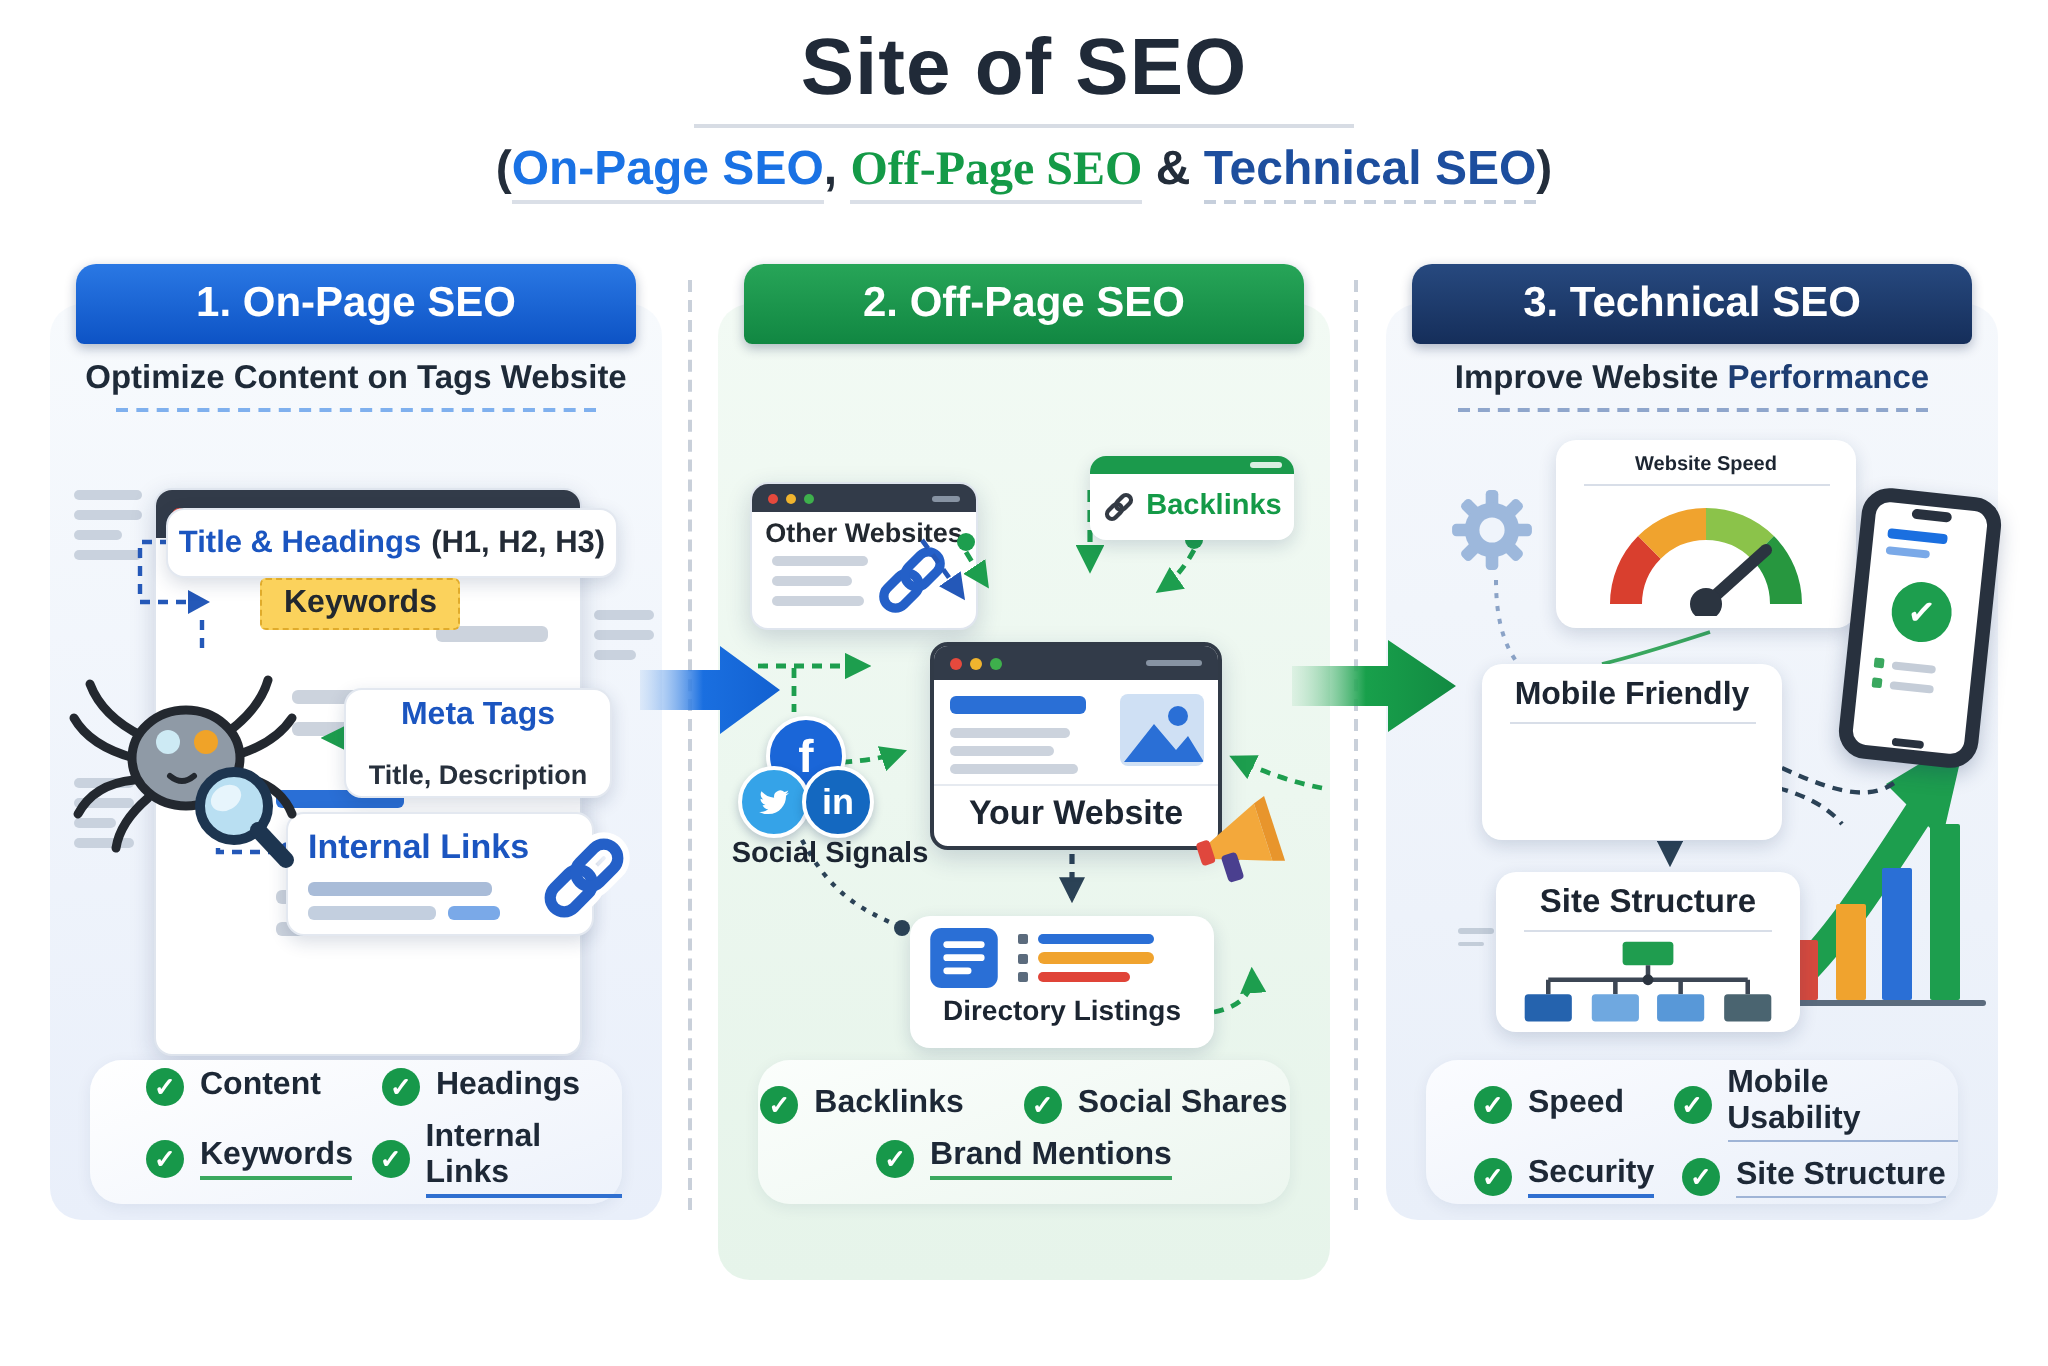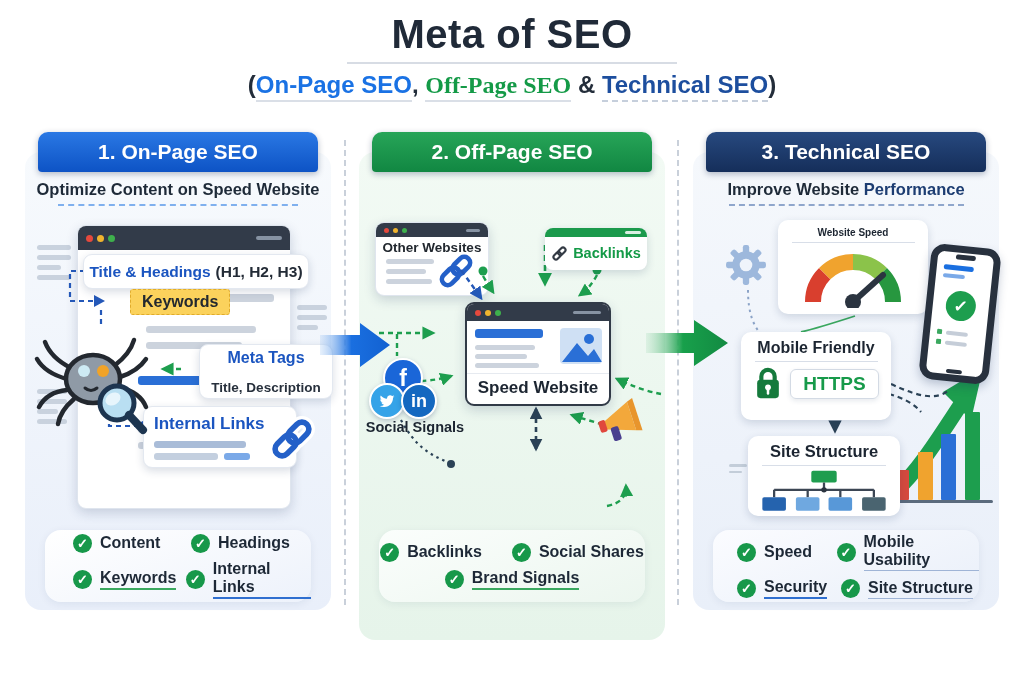--- a/index.html
+++ b/index.html
@@ -37,21 +37,21 @@
   .col-subtitle b{font-weight:800;}
   .col2 .col-subtitle b{color:#149a47;}
   .dash{margin:5px auto 0;width:240px;border-top:2px dashed #7fb0ee;height:0;}
   .col2 .dash{border-color:#6fc08f;width:225px;}
   .col3 .dash{border-color:#8fa6cc;width:235px;}
 
   
   .illus{position:absolute;inset:0;z-index:2;}
   .connector-svg{position:absolute;inset:0;z-index:3;pointer-events:none;}
   .browser{position:absolute;background:#fff;border-radius:9px;border:1px solid #dfe5ee;
-      box-shadow:0 4px 12px rgba(20,45,90,.18);overflow:hidden;z-index:2;}
+      box-shadow:0 4px 12px rgba(20,45,90,.18);overflow:hidden;z-index:2;margin-top:19px;}
   .bbar{background:#323b49;display:flex;align-items:center;gap:4px;padding:0 8px;}
   .dot{width:7px;height:7px;border-radius:50%;}
   .dot.r{background:#e5493d;} .dot.y{background:#f0b42e;} .dot.g{background:#3eb04c;}
   .bmenu{margin-left:auto;width:26px;height:4px;border-radius:2px;background:#8793a3;}
   .skl{position:absolute;background:#ccd3dd;border-radius:3px;}
   .skl.blue{background:#2a6fd6;} .skl.lblue{background:#7aa9e8;}
   .label-card{position:absolute;background:#fff;border:1px solid #e3e8f0;border-radius:9px;
       box-shadow:0 3px 9px rgba(20,45,90,.16);z-index:4;display:flex;align-items:center;justify-content:center;}
   .blue-bold{color:#1b55c0;font-weight:800;}
   .dark{color:#232b36;font-weight:700;}
@@ -74,21 +74,21 @@
   .u-blue{border-bottom:2.5px solid #2f6fd0;padding-bottom:1px;}
   .u-grey{border-bottom:1.5px solid #9fb4d6;padding-bottom:1px;}
 
   
   .b1{left:52px;top:93px;width:212px;height:282px;}
   .b1 .bbar{height:24px;}
   .lc-title{left:58px;top:122px;width:224px;height:33px;font-size:15.5px;gap:5px;}
   .kw-highlight{position:absolute;left:105px;top:157px;padding:3px 11px;background:#fbd25c;
       border:1px dashed #e0ab2b;border-radius:3px;font-size:16px;font-weight:800;color:#22282f;z-index:4;}
   .spider{position:absolute;left:8px;top:190px;width:122px;height:116px;z-index:5;}
-  .lc-meta{left:174px;top:212px;width:132px;height:53px;flex-direction:column;gap:13px;}
+  .lc-meta{left:147px;top:212px;width:132px;height:53px;flex-direction:column;gap:13px;}
   .lc-meta .blue-bold{font-size:16px;}
   .lc-meta .sub{font-size:13.5px;color:#27303c;font-weight:600;}
   .lc-int{left:118px;top:274px;width:154px;height:62px;flex-direction:column;align-items:flex-start;
       padding:6px 10px;box-sizing:border-box;}
   .lc-int .blue-bold{font-size:17px;}
   .chain-badge{position:absolute;right:-20px;top:8px;width:48px;height:48px;z-index:5;}
 
   
   .b-ow{left:16px;top:90px;width:112px;height:72px;}
   .b-ow .bbar{height:14px;} .b-ow .dot{width:5px;height:5px;}
@@ -162,40 +162,40 @@
   .sep{position:absolute;top:140px;height:465px;border-left:2px dashed #c9d0da;z-index:0;}
   .sep1{left:344px;} .sep2{left:677px;}
   .flow-arrow{position:absolute;z-index:6;}
   .fa-blue{left:320px;top:319px;}
   .fa-green{left:646px;top:315px;}
 </style>
 </head>
 <body>
 
 <div class="page-header">
-  <h1 class="page-title">Meta of SEO</h1>
+  <h1 class="page-title">Site of SEO</h1>
   <div class="title-underline"></div>
   <div class="page-subtitle">
     <span class="sub-punct">(</span><span class="sub-onpage">On-Page SEO</span><span class="sub-punct">,</span>
     <span class="sub-offpage">Off-Page SEO</span>
     <span class="sub-punct">&amp;</span>
     <span class="sub-technical">Technical SEO</span><span class="sub-punct">)</span>
   </div>
 </div>
 
 <div class="sep sep1"></div>
 <div class="sep sep2"></div>
 
 <div class="column col1">
   <div class="col-body"></div>
   <div class="col-header">
     <span>1. On-Page SEO</span>
   </div>
   <div class="col-subtitle">
-    <span>Optimize Content on Speed Website</span>
+    <span>Optimize Content on Tags Website</span>
     <div class="dash"></div>
   </div>
 
   <div class="illus">
     <svg class="connector-svg" width="306" height="478" viewBox="0 0 306 478">
       <defs>
         <marker id="mkGreenL" viewBox="0 0 10 10" refX="8" refY="5" markerWidth="5.5" markerHeight="5.5" orient="auto">
             <path d="M0,0 L10,5 L0,10 z" fill="#1d9e4e"></path>
           </marker>
       </defs>
@@ -414,36 +414,61 @@
         <div class="skl" style="left:8px;top:24px;width:60px;height:5px;"></div>
         <div class="skl" style="left:8px;top:33px;width:52px;height:5px;"></div>
         <div class="skl" style="left:8px;top:42px;width:64px;height:5px;"></div>
         <div class="yw-img">
           <svg viewBox="0 0 42 36" width="42" height="36">
             <circle cx="29" cy="11" r="5" fill="#2a6fd6"></circle>
             <polygon points="2,34 17,15 28,28 34,21 42,34" fill="#2a6fd6"></polygon>
           </svg>
         </div>
       </div>
-      <div class="yw-label">Speed Website</div>
+      <div class="yw-label">Your Website</div>
     </div>
 
     <div class="soc soc-fb">
         <span>f</span>
       </div>
     <div class="soc soc-tw">
       <svg viewBox="0 0 24 24" width="18" height="18" fill="#ffffff">
         <path d="M22 5.9c-.7.3-1.5.6-2.3.7.8-.5 1.5-1.3 1.8-2.2-.8.5-1.7.8-2.6 1A4.1 4.1 0 0 0 12 8.2c0 .3 0 .6.1.9-3.4-.2-6.4-1.8-8.4-4.3-.4.6-.6 1.3-.6 2.1 0 1.4.7 2.7 1.8 3.4-.7 0-1.3-.2-1.9-.5v.1c0 2 1.4 3.6 3.3 4-.3.1-.7.2-1.1.2l-.8-.1c.5 1.6 2 2.8 3.8 2.9a8.3 8.3 0 0 1-6.1 1.7A11.7 11.7 0 0 0 8.3 20c7.5 0 11.7-6.3 11.7-11.7v-.5c.8-.6 1.5-1.3 2-2z"></path>
       </svg>
     </div>
     <div class="soc soc-li">
         <span>in</span>
       </div>
     <div class="soc-label">Social Signals</div>
 
+    <div class="dir-card">
+      <div class="dir-top">
+        <svg viewBox="0 0 36 32" width="34" height="30">
+          <rect width="36" height="32" rx="6" fill="#2a6fd6"></rect>
+          <rect x="7" y="7" width="22" height="3.6" rx="1.8" fill="#fff"></rect>
+          <rect x="7" y="14" width="22" height="3.6" rx="1.8" fill="#fff"></rect>
+          <rect x="7" y="21" width="15" height="3.6" rx="1.8" fill="#fff"></rect>
+        </svg>
+        <div class="dir-rows">
+          <div class="dir-row">
+              <span class="bullet"></span>
+              <span class="bar" style="width:58px;background:#2a6fd6;"></span>
+            </div>
+          <div class="dir-row">
+              <span class="bullet"></span>
+              <span class="bar" style="width:58px;background:#f0a32e;"></span>
+            </div>
+          <div class="dir-row">
+              <span class="bullet"></span>
+              <span class="bar" style="width:46px;background:#e04438;"></span>
+            </div>
+        </div>
+      </div>
+      <div class="dir-label">Directory Listings</div>
+    </div>
 
     <div class="megaphone">
       <svg viewBox="0 0 52 48" width="52" height="48">
         <g transform="rotate(-18 26 24)">
           <polygon points="8,18 36,6 36,36 8,26" fill="#f3a83b"></polygon>
           <polygon points="36,6 42,4 42,38 36,36" fill="#e8952c"></polygon>
           <rect x="2" y="16" width="7" height="12" rx="2" fill="#e0473d"></rect>
           <rect x="12" y="26" width="8" height="14" rx="2" fill="#4a3f8f"></rect>
         </g>
       </svg>
@@ -457,21 +482,21 @@
         <span>Backlinks</span>
       </div>
       <div class="check-item">
         <span class="tick">✓</span>
         <span>Social Shares</span>
       </div>
     </div>
     <div class="check-row check-row2">
       <div class="check-item bold">
         <span class="tick">✓</span>
-        <span class="u-green">Brand Signals</span>
+        <span class="u-green">Brand Mentions</span>
       </div>
     </div>
   </div>
 </div>
 
 <div class="column col3">
   <div class="col-body"></div>
   <div class="col-header">
     <span>3. Technical SEO</span>
   </div>
@@ -531,29 +556,20 @@
       <div class="ph-r" style="top:88px;">
           <i></i>
           <b></b>
         </div>
       <div class="ph-home"></div>
     </div>
 
     <div class="mf-card">
       <div class="card-title">Mobile Friendly</div>
       <div class="card-div"></div>
-      <div class="https-row">
-        <svg viewBox="0 0 36 40" width="30" height="34">
-          <path d="M10 16 V11 a8 8 0 0 1 16 0 v5" fill="none" stroke="#157a3c" stroke-width="5"></path>
-          <rect x="5" y="15" width="26" height="22" rx="4" fill="#157a3c"></rect>
-          <circle cx="18" cy="24" r="3.5" fill="#fff"></circle>
-          <rect x="16.5" y="26" width="3" height="7" rx="1.5" fill="#fff"></rect>
-        </svg>
-        <div class="https-box">HTTPS</div>
-      </div>
     </div>
 
     <div class="speedlines">
         <i></i>
         <i style="width:70%"></i>
       </div>
 
     <div class="ss-card">
       <div class="card-title">Site Structure</div>
       <div class="card-div"></div>

